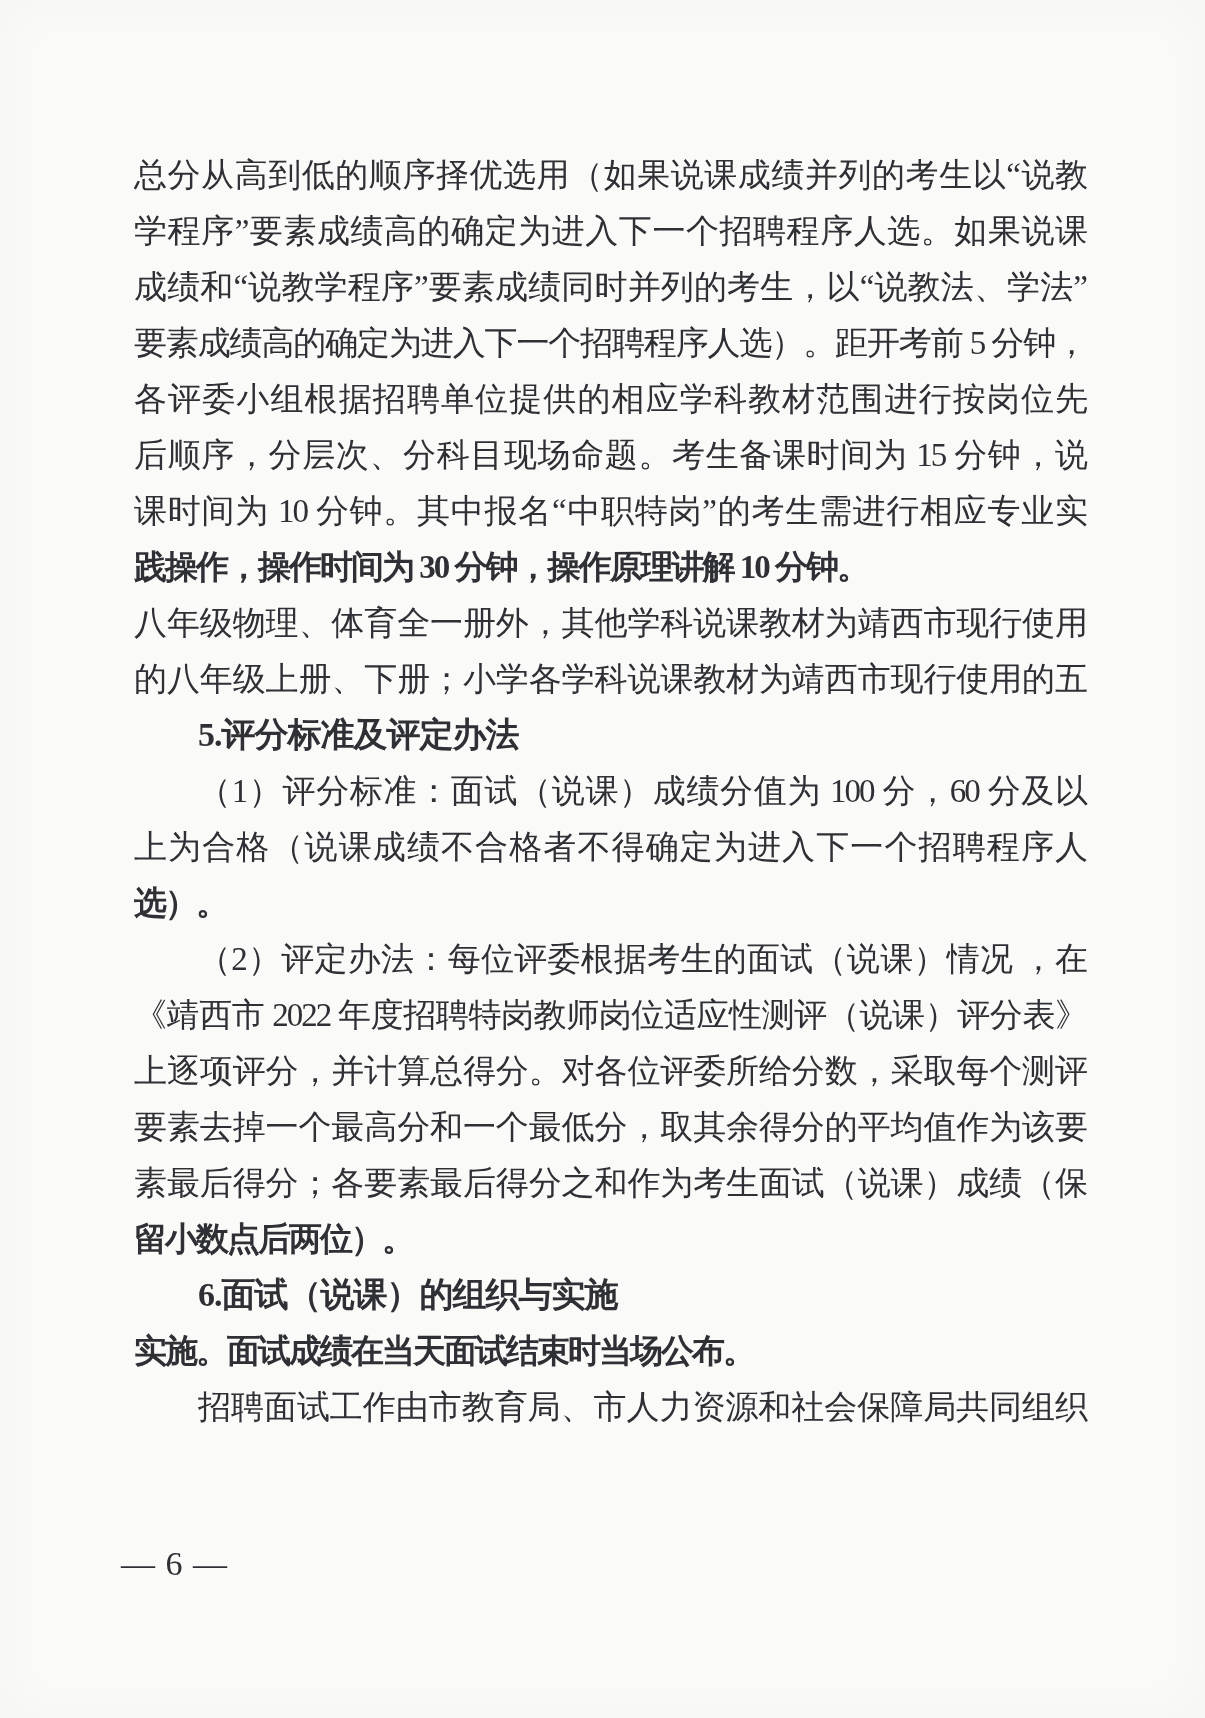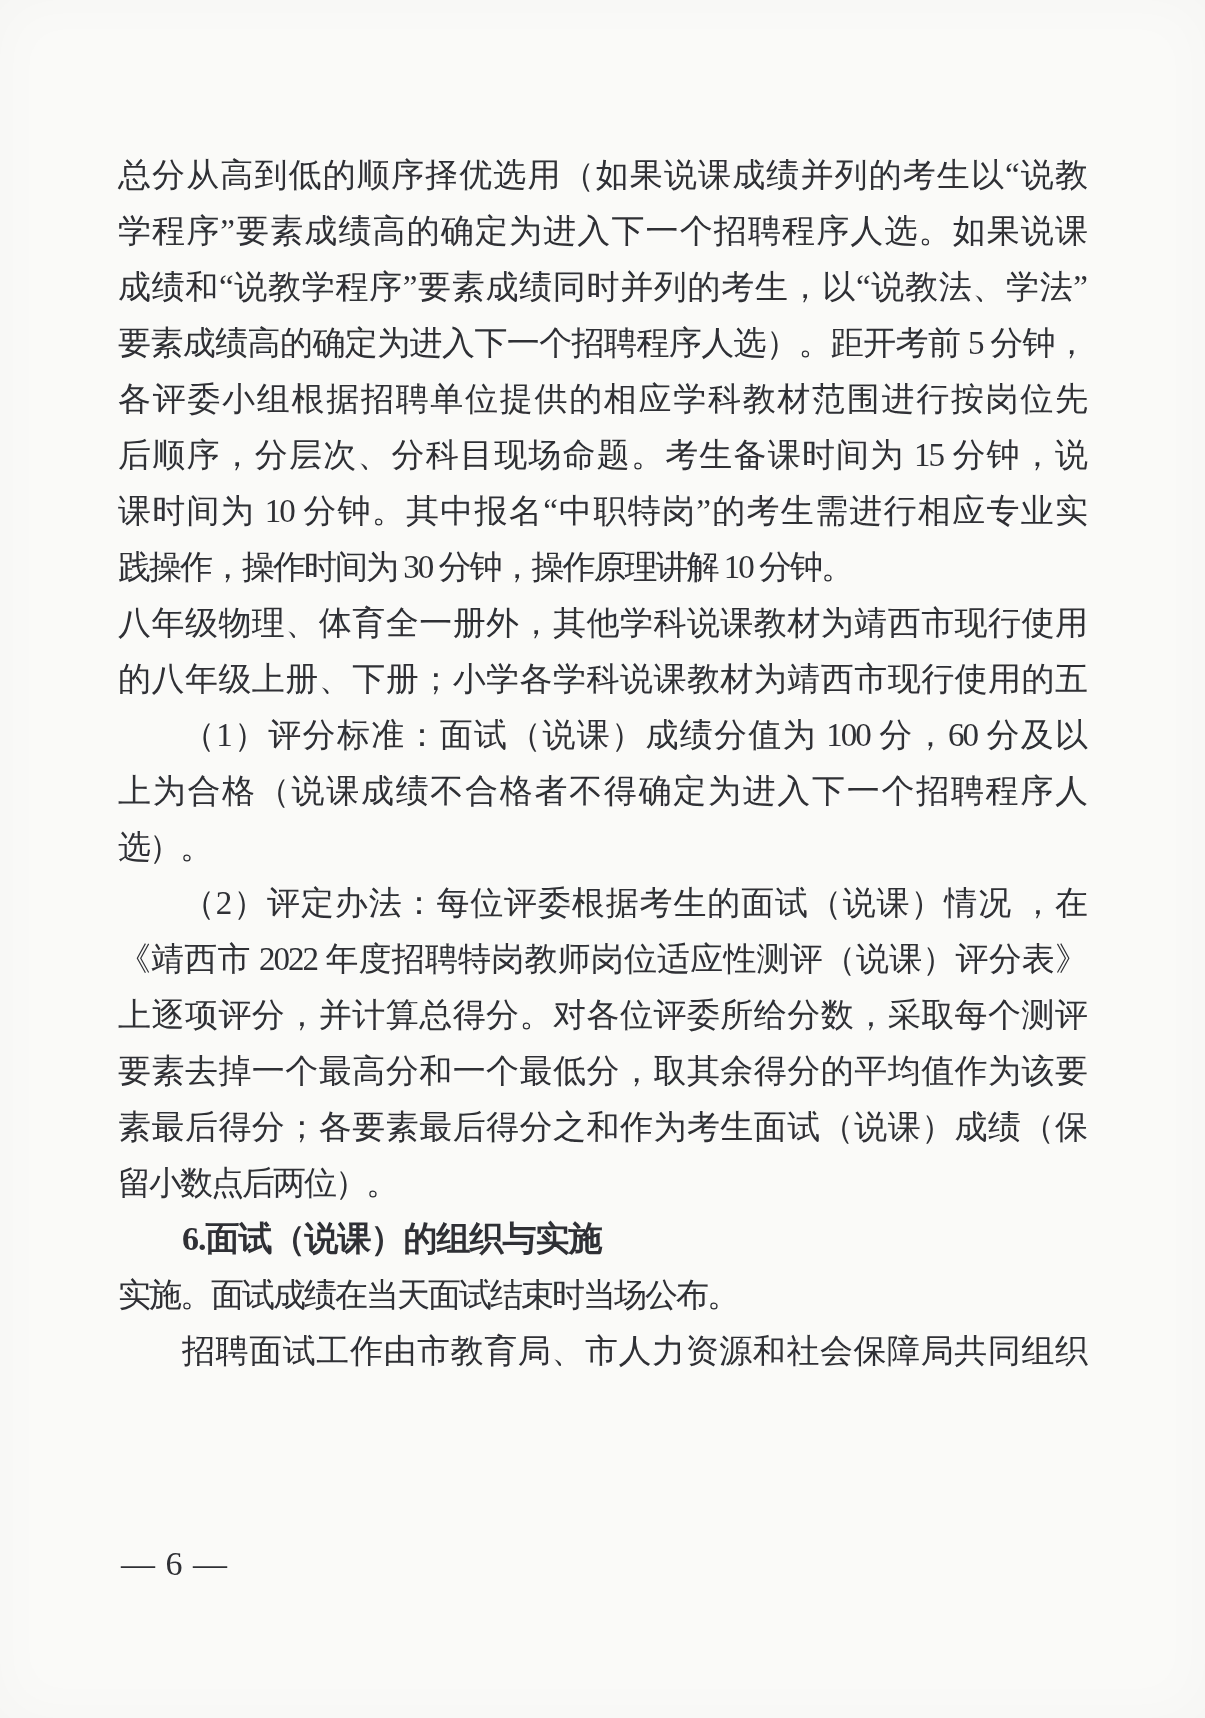--- a/index.html
+++ b/index.html
@@ -32,26 +32,28 @@
   .line{
     height:56px;
     line-height:56px;
     font-size:33px;
     letter-spacing:-2px;
     white-space:nowrap;
     overflow:visible;
     text-align:justify;
     text-align-last:justify;
     text-justify:inter-character;
+    margin-left:16px;
   }
   
   .line{white-space:normal;word-break:keep-all;}
   .line.last{
     text-align:left;
     text-align-last:left;
+    font-weight:bold;
   }
   .line.indent{
     text-indent:64px;
   }
   .line.heading{
     font-weight:700;
     font-size:34px;
     letter-spacing:-1px;
   }
   .footer{
@@ -73,20 +75,21 @@
       <div class="line">总分从高到低的顺序择优选用（如果说课成绩并列的考生以“说教</div>
       <div class="line">学程序”要素成绩高的确定为进入下一个招聘程序人选。如果说课</div>
       <div class="line">成绩和“说教学程序”要素成绩同时并列的考生，以“说教法、学法”</div>
       <div class="line">要素成绩高的确定为进入下一个招聘程序人选）。距开考前 5 分钟，</div>
       <div class="line">各评委小组根据招聘单位提供的相应学科教材范围进行按岗位先</div>
       <div class="line">后顺序，分层次、分科目现场命题。考生备课时间为 15 分钟，说</div>
       <div class="line">课时间为 10 分钟。其中报名“中职特岗”的考生需进行相应专业实</div>
       <div class="line last">践操作，操作时间为 30 分钟，操作原理讲解 10 分钟。</div>
       <div class="line">八年级物理、体育全一册外，其他学科说课教材为靖西市现行使用</div>
       <div class="line">的八年级上册、下册；小学各学科说课教材为靖西市现行使用的五</div>
+      <div class="line heading indent last">5.评分标准及评定办法</div>
       <div class="line indent">（1）评分标准：面试（说课）成绩分值为 100 分，60 分及以</div>
       <div class="line">上为合格（说课成绩不合格者不得确定为进入下一个招聘程序人</div>
       <div class="line last">选）。</div>
       <div class="line indent">（2）评定办法：每位评委根据考生的面试（说课）情况 ，在</div>
       <div class="line">《靖西市 2022 年度招聘特岗教师岗位适应性测评（说课）评分表》</div>
       <div class="line">上逐项评分，并计算总得分。对各位评委所给分数，采取每个测评</div>
       <div class="line">要素去掉一个最高分和一个最低分，取其余得分的平均值作为该要</div>
       <div class="line">素最后得分；各要素最后得分之和作为考生面试（说课）成绩（保</div>
       <div class="line last">留小数点后两位）。</div>
       <div class="line heading indent last">6.面试（说课）的组织与实施</div>

